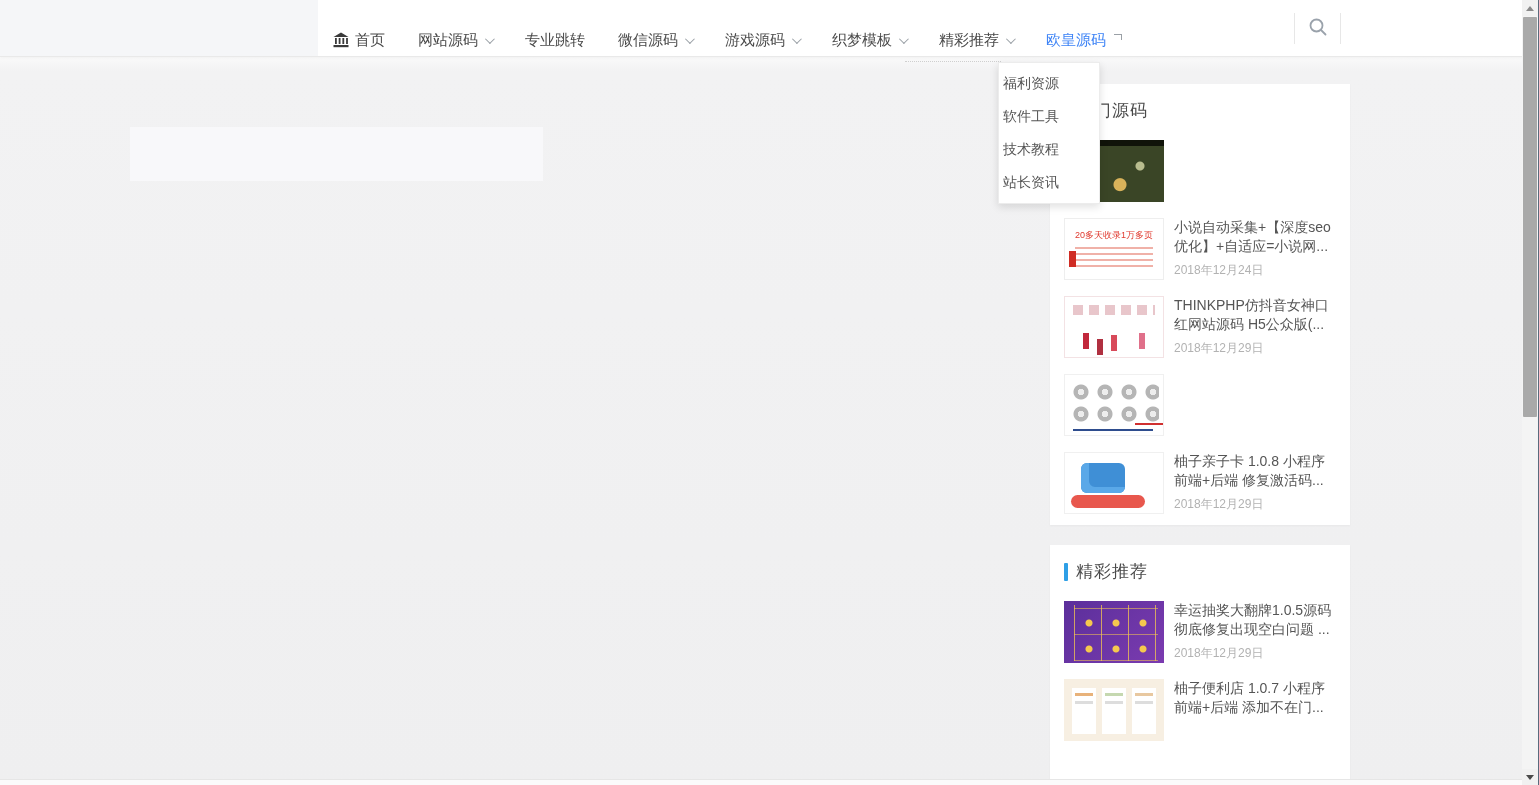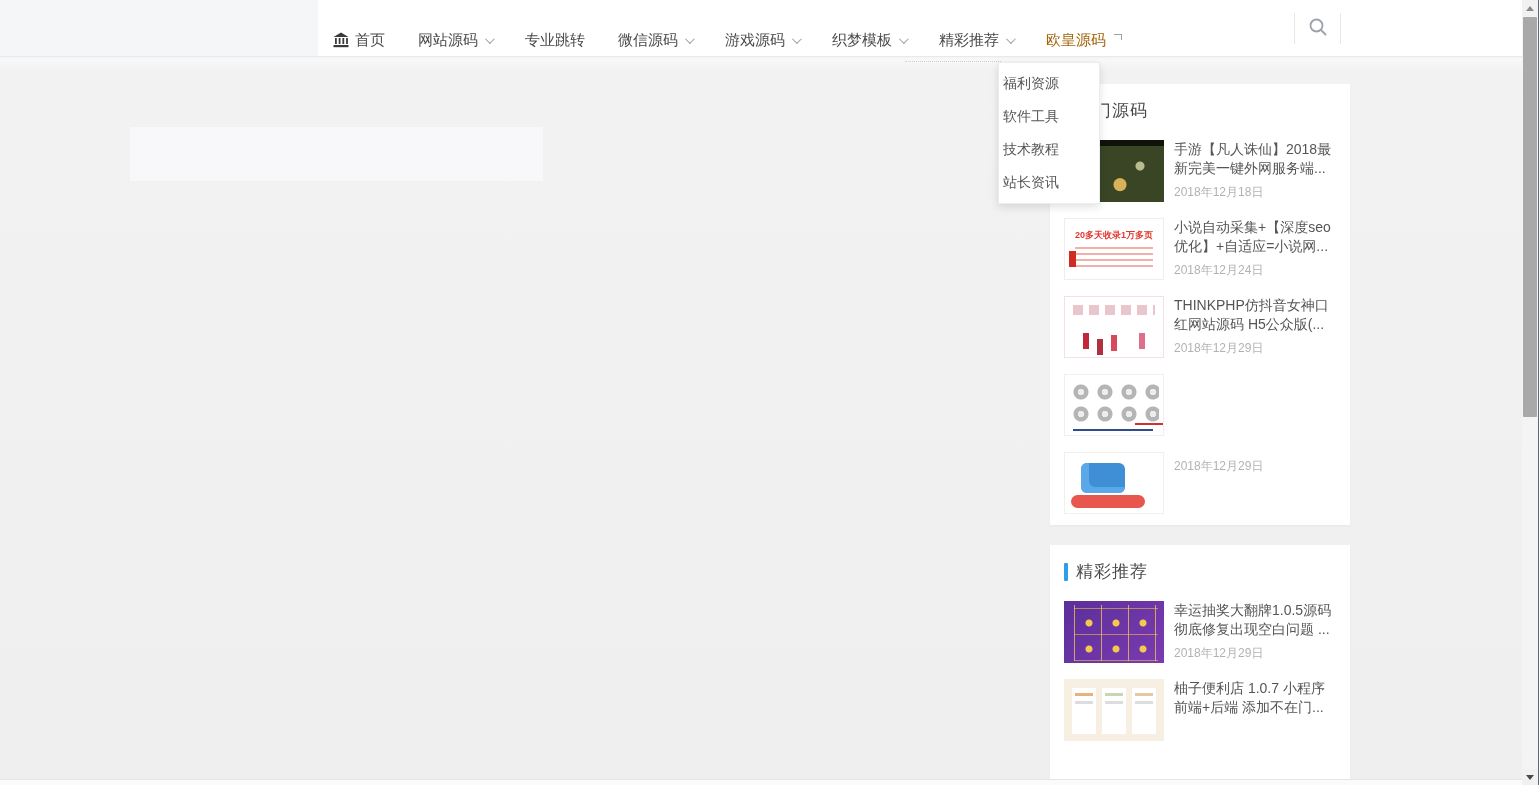--- a/index.html
+++ b/index.html
@@ -5,21 +5,21 @@
   * { margin:0; padding:0; box-sizing:border-box; }
   html,body { width:1539px; height:785px; overflow:hidden; }
   body { font-family:"Liberation Sans","DejaVu Sans",sans-serif; background:#fff; position:relative; }
 
   
   .header { position:absolute; left:0; top:0; width:1539px; height:57px; background:#fff;
             border-bottom:1px solid #e9e9e9; box-shadow:0 1px 3px rgba(0,0,0,.04); z-index:20; }
   .logo-box { position:absolute; left:0; top:0; width:318px; height:56px; background:#f5f6f8; }
   .nav { position:absolute; left:332px; top:12px; height:56px; display:flex; align-items:center; gap:33px; }
   .nav-item { display:flex; align-items:center; gap:5px; font-size:15px; color:#4a4a4a; cursor:pointer; white-space:nowrap; }
-  .nav-item.active { color:#a16207;justify-content:space-between; }
+  .nav-item.active { color:#3b82f6;justify-content:space-between; }
   .caret-down { width:7px; height:7px; border-right:1px solid #9aa0a6; border-bottom:1px solid #9aa0a6;
                 transform:rotate(45deg) translateY(-2px); margin-left:2px; }
   .caret-open { width:8px; height:6px; border-top:1px solid #9aa0a6; border-right:1px solid #9aa0a6;
                 margin-left:3px; transform:translateY(-3px); }
   .nav-icon { display:inline-flex; align-items:center; }
   .search-box { position:absolute; left:1294px; top:13px; width:47px; height:31px;
                 border-left:1px solid #e7e7e7; border-right:1px solid #e7e7e7;
                 display:flex; align-items:center; justify-content:center; cursor:pointer; }
 
   
@@ -44,21 +44,21 @@
   .s-date { font-size:12px; color:#b2b2b2; margin-top:6px; }
 
   
   .th-game { background:
       radial-gradient(circle at 20% 58%, #cfd3a0 0 4px, transparent 5px),
       radial-gradient(circle at 56% 72%, #d8b25a 0 6px, transparent 7px),
       radial-gradient(circle at 76% 42%, #b8bc8e 0 4px, transparent 5px),
       linear-gradient(180deg,#101309 0 6px, #3a4526 6px 100%); }
   .th-game::after { content:""; position:absolute; left:8px; top:28px; width:26px; height:8px; background:#3a6fd8; opacity:.85; }
   .th-novel { background:#fff; border:1px solid #eee; }
-  .thumb-text { position:absolute; left:0; right:0; top:10px; text-align:center; font-size:9px; font-weight:bold; color:#e03a2f; white-space:nowrap; }
+  .thumb-text { position:absolute; left:0; right:0; top:10px; text-align:center; font-size:9px; font-weight:normal; color:#e03a2f; white-space:nowrap; }
   .th-novel::after { content:""; position:absolute; left:10px; top:28px; right:10px; height:24px;
       background:repeating-linear-gradient(180deg,#f0b1a8 0 2px, transparent 2px 6px); }
   .th-novel::before { content:""; position:absolute; left:4px; top:32px; width:7px; height:16px; background:#d02b23; z-index:1; }
   .th-lipstick { background:#fff; border:1px solid #f3e2e4; }
   .th-lipstick::before { content:""; position:absolute; left:18px; top:36px; width:6px; height:16px; background:#c2283c;
       box-shadow:28px 2px 0 #d84a5a, 56px 0 0 #e0708a, 14px 6px 0 #b03040; }
   .th-lipstick::after { content:""; position:absolute; left:8px; top:8px; right:8px; height:10px;
       background:repeating-linear-gradient(90deg,#d9a0a8 0 10px, transparent 10px 16px); opacity:.6; }
   .th-cable { background:#fff; border:1px solid #f0f0f0; }
   .th-cable::before { content:""; position:absolute; left:4px; top:6px; right:4px; height:44px;
@@ -165,24 +165,20 @@
 </div>
 <div class="dotted-remnant"></div>
 
 <div class="card card1" id="card0">
     <div class="sec-head">
       <span class="sec-bar"></span>
       <span class="sec-title">热门源码</span>
     </div>
     <div class="s-item">
       <div class="th th-game"></div>
-      <div class="s-meta">
-        <div class="s-title">手游【凡人诛仙】2018最新完美一键外网服务端...</div>
-        <div class="s-date">2018年12月18日</div>
-      </div>
     </div>
     <div class="s-item">
       <div class="th th-novel">
         <span class="thumb-text">20多天收录1万多页</span>
       </div>
       <div class="s-meta">
         <div class="s-title">小说自动采集+【深度seo优化】+自适应=小说网...</div>
         <div class="s-date">2018年12月24日</div>
       </div>
     </div>
@@ -192,20 +188,21 @@
         <div class="s-title">THINKPHP仿抖音女神口红网站源码 H5公众版(...</div>
         <div class="s-date">2018年12月29日</div>
       </div>
     </div>
     <div class="s-item">
       <div class="th th-cable"></div>
     </div>
     <div class="s-item">
       <div class="th th-parenting"></div>
       <div class="s-meta">
+        <div class="s-title">柚子亲子卡 1.0.8 小程序前端+后端 修复激活码...</div>
         <div class="s-date">2018年12月29日</div>
       </div>
     </div>
   </div>
 <div class="card card2" id="card1">
     <div class="sec-head">
       <span class="sec-bar"></span>
       <span class="sec-title">精彩推荐</span>
     </div>
     <div class="s-item">

